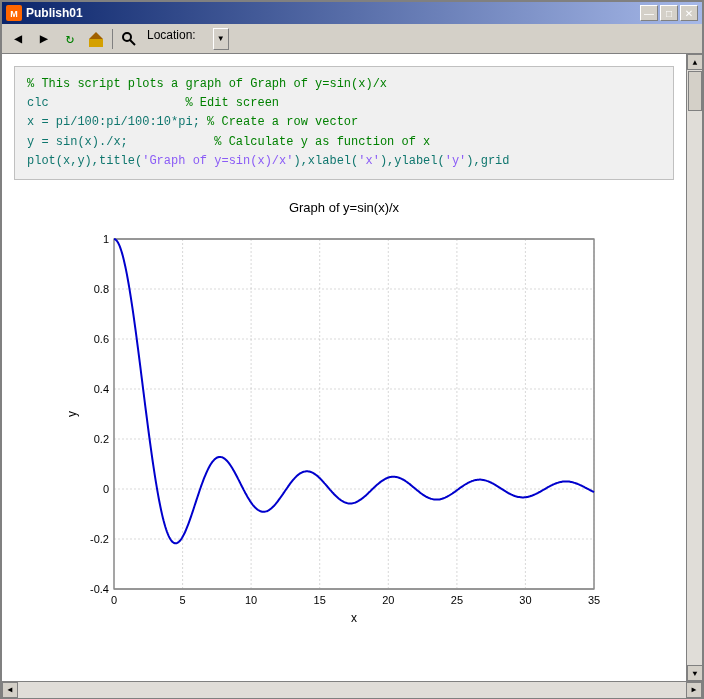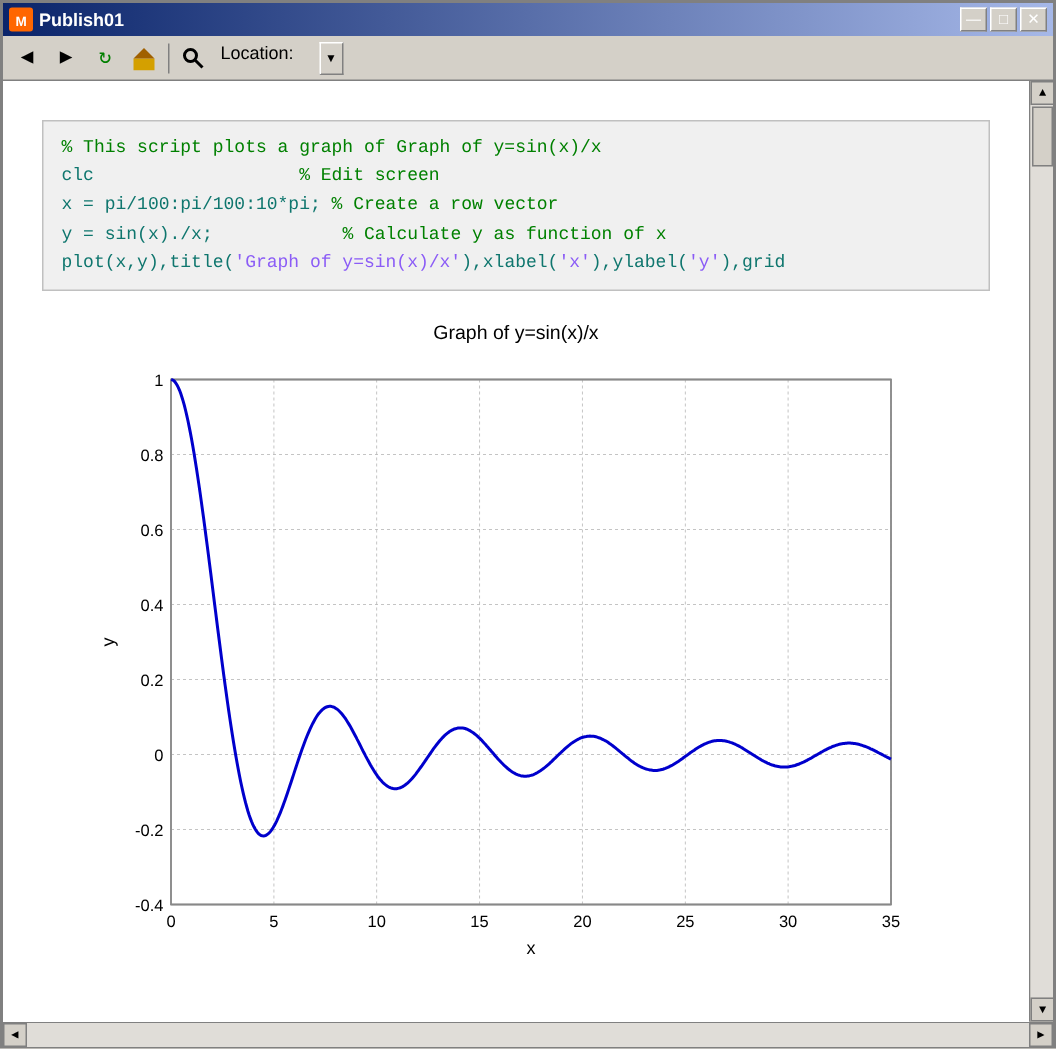--- a/index.html
+++ b/index.html
@@ -19,21 +19,21 @@
 
     
     .toolbar { background: #d4d0c8; border-bottom: 1px solid #808080; height: 30px; display: flex; align-items: center; padding: 2px 4px; gap: 2px; flex-shrink: 0; }
     .tb-btn { width: 24px; height: 24px; background: #d4d0c8; border: 1px solid transparent; display: flex; align-items: center; justify-content: center; font-size: 14px; cursor: pointer; }
     .tb-separator { width: 1px; height: 20px; background: #808080; margin: 0 2px; }
     .location-bar { display: flex; align-items: flex-start; gap: 17px; margin-left: 4px; font-family: Arial, sans-serif; font-size: 12px; }
     .location-input { height: 22px; border: 2px inset #808080; background: white; padding: 0 4px; font-size: 11px; font-family: Arial, sans-serif; width: 390px; }
     .location-dropdown { width: 16px; height: 22px; background: #d4d0c8; border: 1px solid #808080; border-top-color: #fff; border-left-color: #fff; cursor: pointer; display: flex; align-items: center; justify-content: center; font-size: 8px; }
 
     
-    .content { flex: 1; background: white; overflow: auto; padding: 26px; position: relative; }
+    .content { flex: 1; background: white; overflow: auto; padding: 12px; position: relative; }
 
     
     .code-block { background: #f0f0f0; border: 1px solid #c0c0c0; padding: 8px 12px; font-family: 'Courier New', monospace; font-size: 12px; line-height: 1.6; margin-bottom: 12px; }
     .code-comment { color: #008000; }
     .code-string { color: #8b5cf6; }
     .code-black { color: #0f766e; }
 
     
     .graph-container { display: flex; justify-content: center; margin-top: 20px; }
     .graph-title { text-align: center; font-family: Arial, sans-serif; font-size: 13px; margin-bottom: 4px; }

